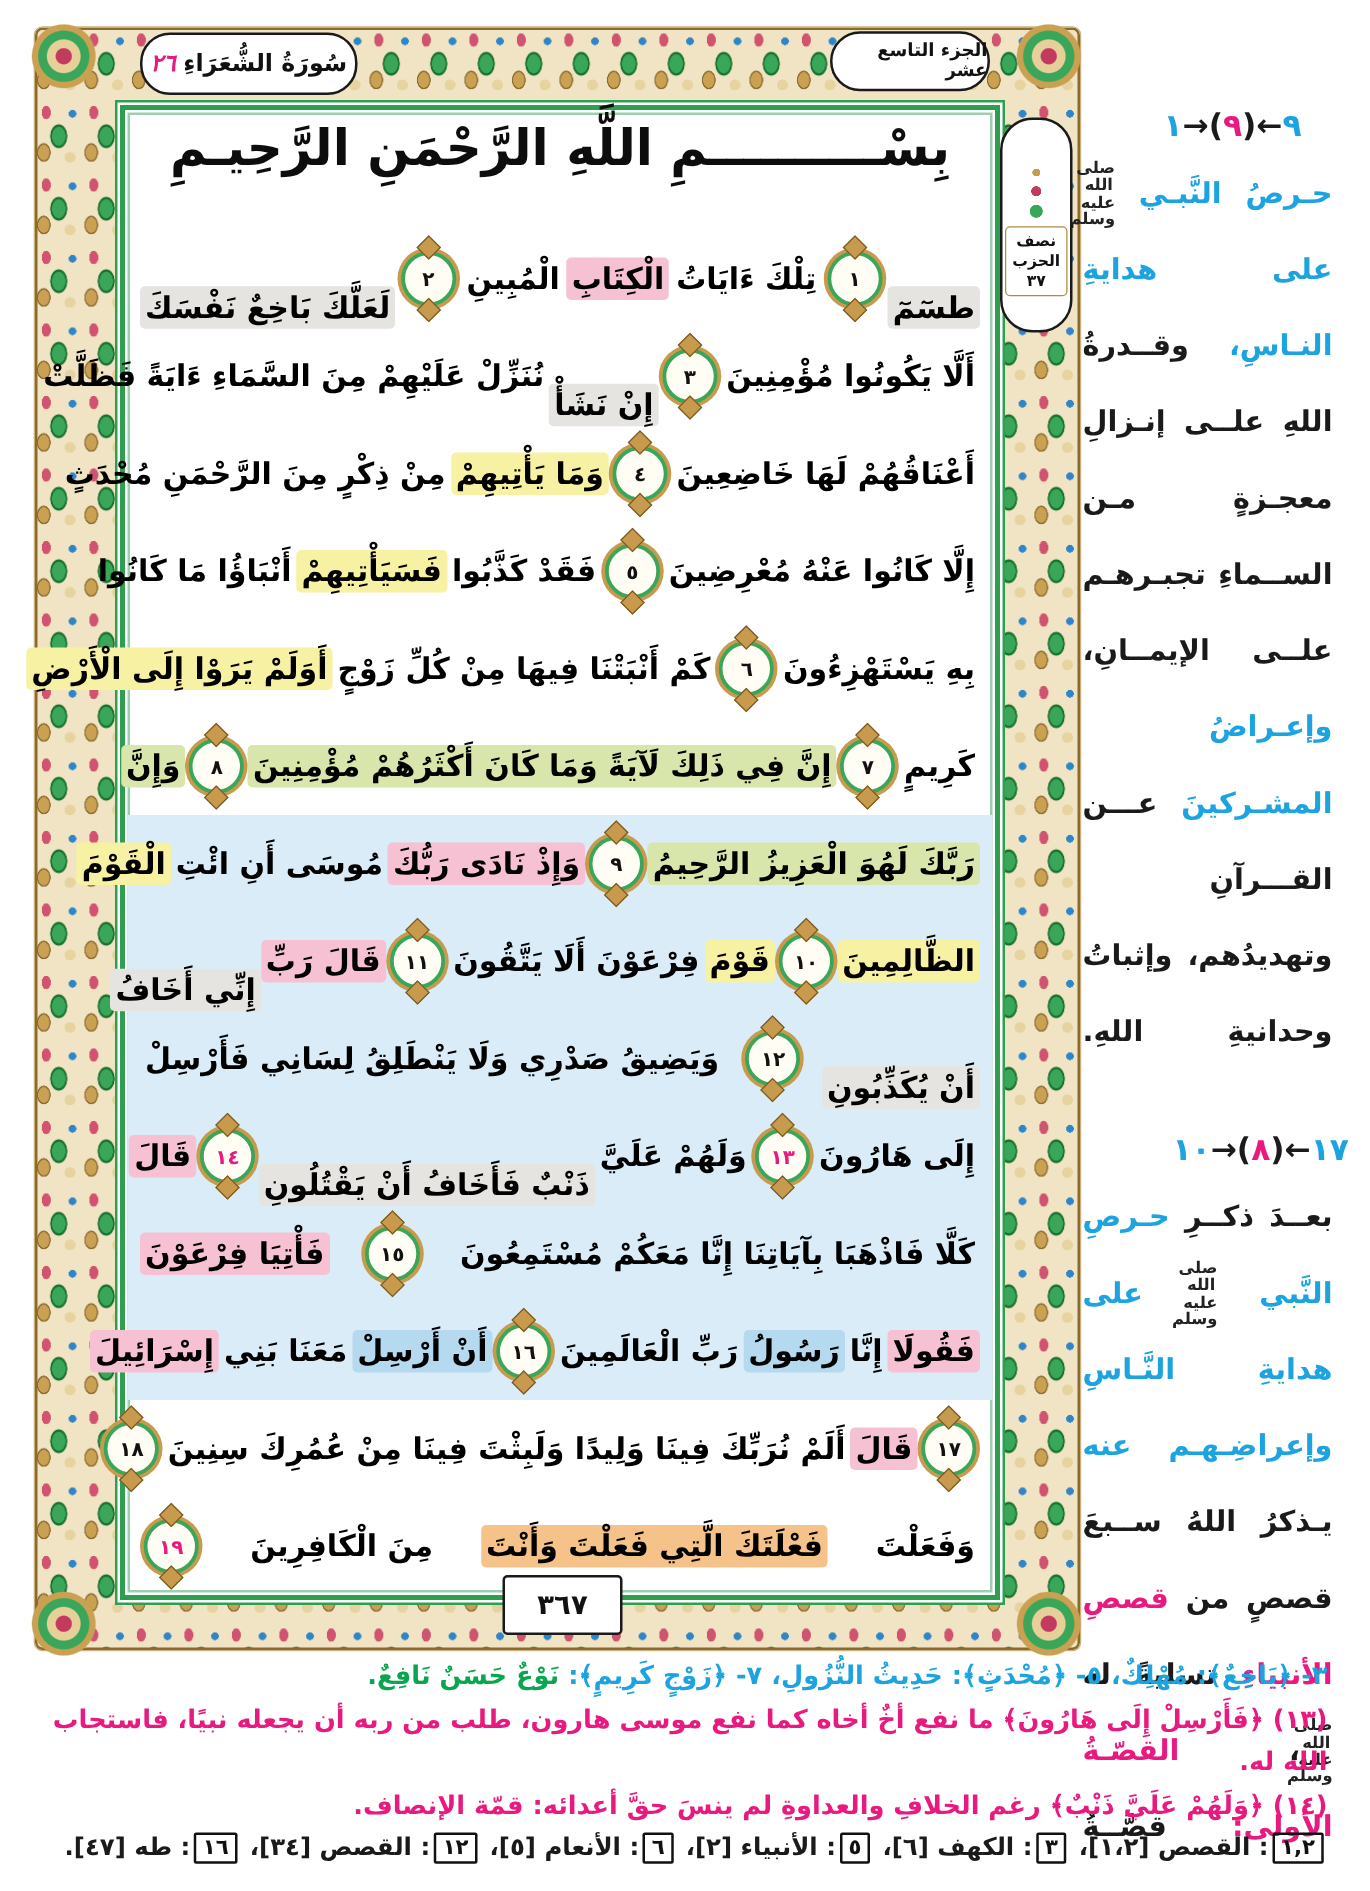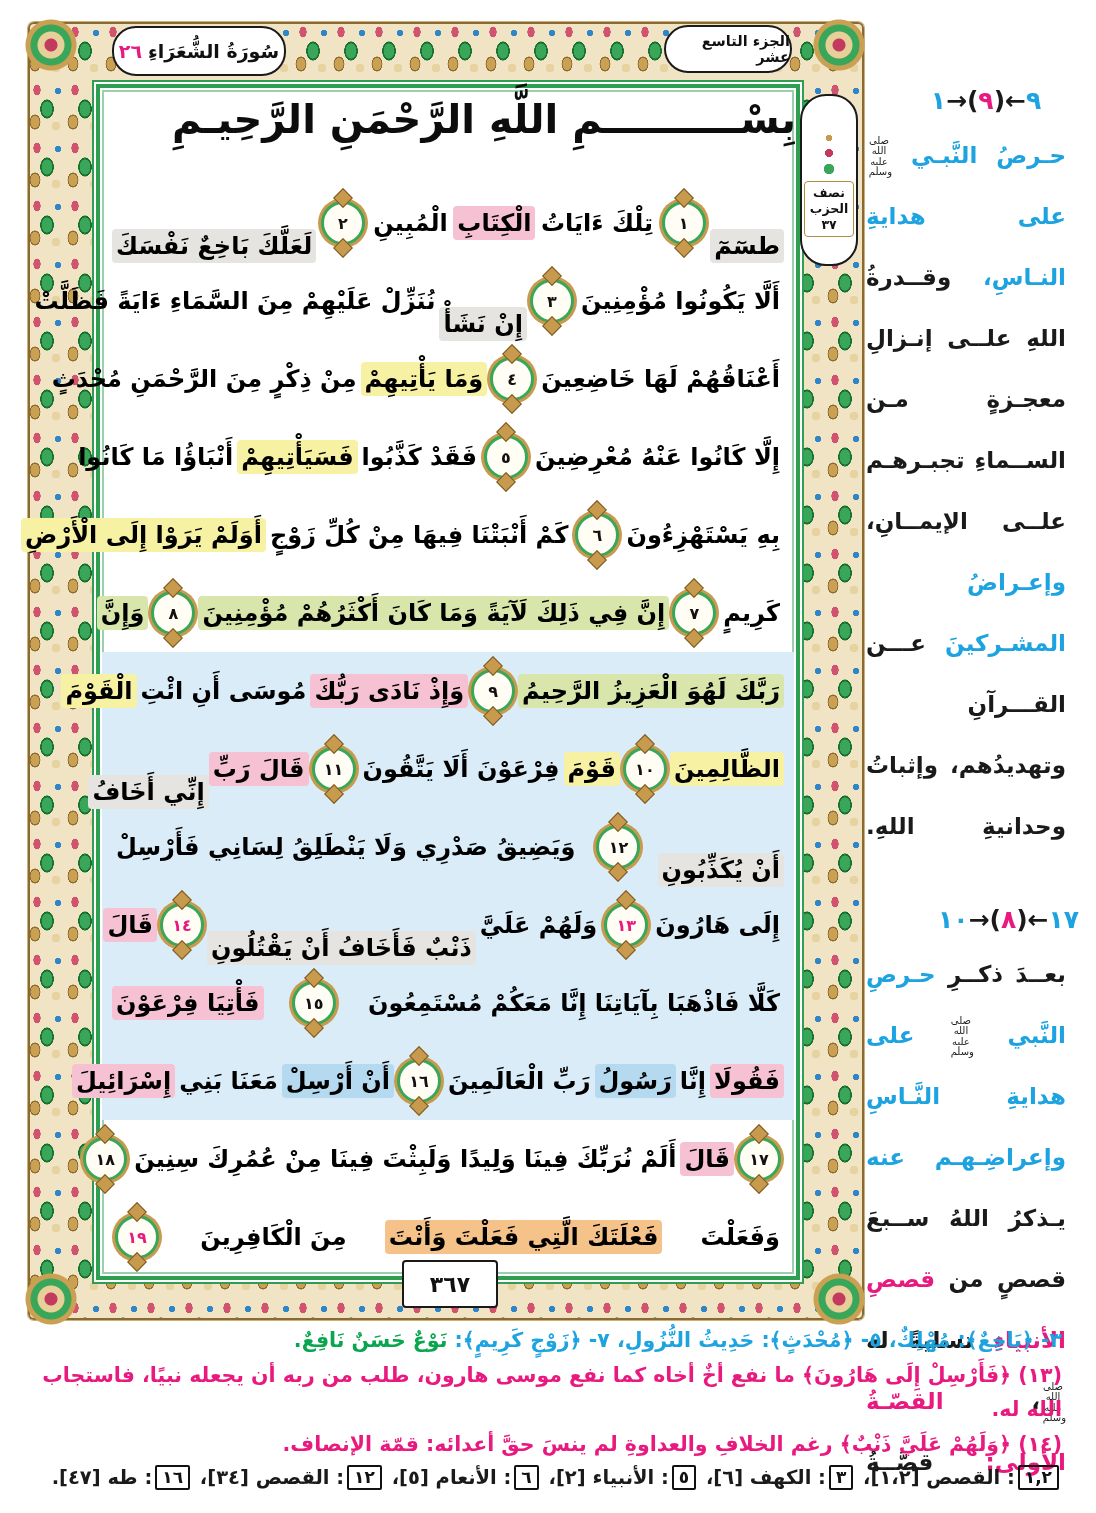--- a/index.html
+++ b/index.html
@@ -19,21 +19,21 @@
     box-shadow: inset 0 0 0 2px #8a6a2f, 0 0 0 1px #c9b27d;
     border-radius:6px;}
   .corner{position:absolute;width:54px;height:54px;border-radius:50%;
     background:radial-gradient(circle at 50% 50%, #c23b5e 0 6px, #e7cf9a 7px 13px, #3aa659 14px 20px, #caa153 21px 25px, transparent 26px);}
   
   .inner{position:absolute;left:96px;top:84px;width:696px;height:1188px;background:#fff;
     border:4px solid var(--frame-green);
     box-shadow:0 0 0 2px #fff, 0 0 0 4px var(--frame-green), inset 0 0 0 2px #fff, inset 0 0 0 4px #9ccfae;}
   .blueband{position:absolute;left:2px;top:564px;width:calc(100% - 4px);height:468px;background:var(--blue-bg);}
 
-  .bismillah{position:absolute;top:8px;left:0;right:0;
+  .bismillah{position:absolute;top:8px;left:0;right:0;text-align:center;
     font-size:40px;font-weight:bold;color:#0d0d0d;}
 
   .qlines{position:absolute;top:96px;right:12px;left:12px;}
   .qline{height:78px;display:flex;justify-content:space-between;align-items:center;
     direction:rtl;font-size:24px;font-weight:bold;color:#000;white-space:nowrap;}
   .seg{padding:3px 4px;border-radius:4px;}
   .hl-pink{background:var(--hl-pink);} .hl-yellow{background:var(--hl-yellow);}
   .hl-green{background:var(--hl-green);} .hl-gray{background:var(--hl-gray);margin-top:46px;}
   .hl-blue{background:var(--hl-blue);} .hl-orange{background:var(--hl-orange);}
 
@@ -44,42 +44,42 @@
     background:var(--gold);border:1px solid #7a5a22;transform:translateX(-50%) rotate(45deg);z-index:-1;}
   .medal::before{top:-13px;} .medal::after{bottom:-13px;}
   .medal.m{color:var(--magenta);}
 
   
   .cartouche{position:absolute;background:#fff;border:2.5px solid #1a1a1a;border-radius:24px;
     display:flex;align-items:center;justify-content:center;gap:6px;font-weight:bold;color:#111;z-index:3;}
   .surah-cart{left:112px;top:26px;width:170px;height:46px;font-size:19px;}
   .juz-cart{left:664px;top:25px;width:124px;height:44px;font-size:14.5px;}
   .pagenum{left:402px;top:1260px;width:92px;height:44px;font-size:22px;border-radius:4px;}
-  .magenta{color:var(--magenta);}
+  .magenta{color:var(--magenta);font-style:italic;}
 
   .hizb{position:absolute;left:800px;top:94px;width:58px;height:172px;background:#fff;
     border:2.5px solid #1a1a1a;border-radius:26px;z-index:3;display:flex;flex-direction:column;
     align-items:center;justify-content:center;padding-top:10px;box-sizing:border-box;}
   .hizb-orn{width:14px;height:44px;margin-bottom:4px;
     background:
       radial-gradient(5px 5px at 50% 5px, var(--gold) 60%, transparent 64%),
       radial-gradient(7px 7px at 50% 20px, #c23b5e 55%, transparent 60%),
       radial-gradient(9px 9px at 50% 36px, #3aa659 55%, transparent 60%);}
   .hizb-box{border:1.5px solid #b08c3e;border-radius:4px;padding:3px 5px;text-align:center;
     font-size:12.5px;font-weight:bold;line-height:16px;color:#111;}
 
   
   .sidebar{position:absolute;top:86px;right:30px;width:200px;color:#1a1a1a;}
   .range{direction:ltr;text-align:center;font-size:25px;font-weight:bold;letter-spacing:1px;margin-bottom:10px;padding-left:40px;}
   .range.second{margin-top:48px;margin-left:32px;}
   .para{font-size:23px;font-weight:bold;line-height:61px;text-align:justify;text-align-last:justify;}
   .c-cyan{color:var(--cyan);} .c-magenta{color:var(--magenta);} .c-black{color:#1a1a1a;}
   .c-green{color:var(--green);} .c-blue{color:var(--cyan);}
-  .saw{display:inline-block;width:26px;font-size:10px;line-height:1.05;vertical-align:middle;
-    text-align:center;white-space:normal;color:#222;font-weight:normal;}
+  .saw{display:inline-block;width:26px;font-size:13px;line-height:1.05;vertical-align:middle;
+    text-align:center;white-space:normal;color:#222;font-weight:bold;}
 
   
   .notes{position:absolute;top:1323px;right:34px;width:1030px;direction:rtl;text-align:right;}
   .note-line{font-size:20.5px;font-weight:bold;line-height:34.5px;}
   .note-line.refs{font-size:19.5px;color:#111;}
   .refbox{display:inline-block;border:2px solid #111;border-radius:2px;padding:0 5px;margin:0 3px;
     font-size:17px;line-height:21px;vertical-align:1px;}
 </style>
 </head>
 <body>

